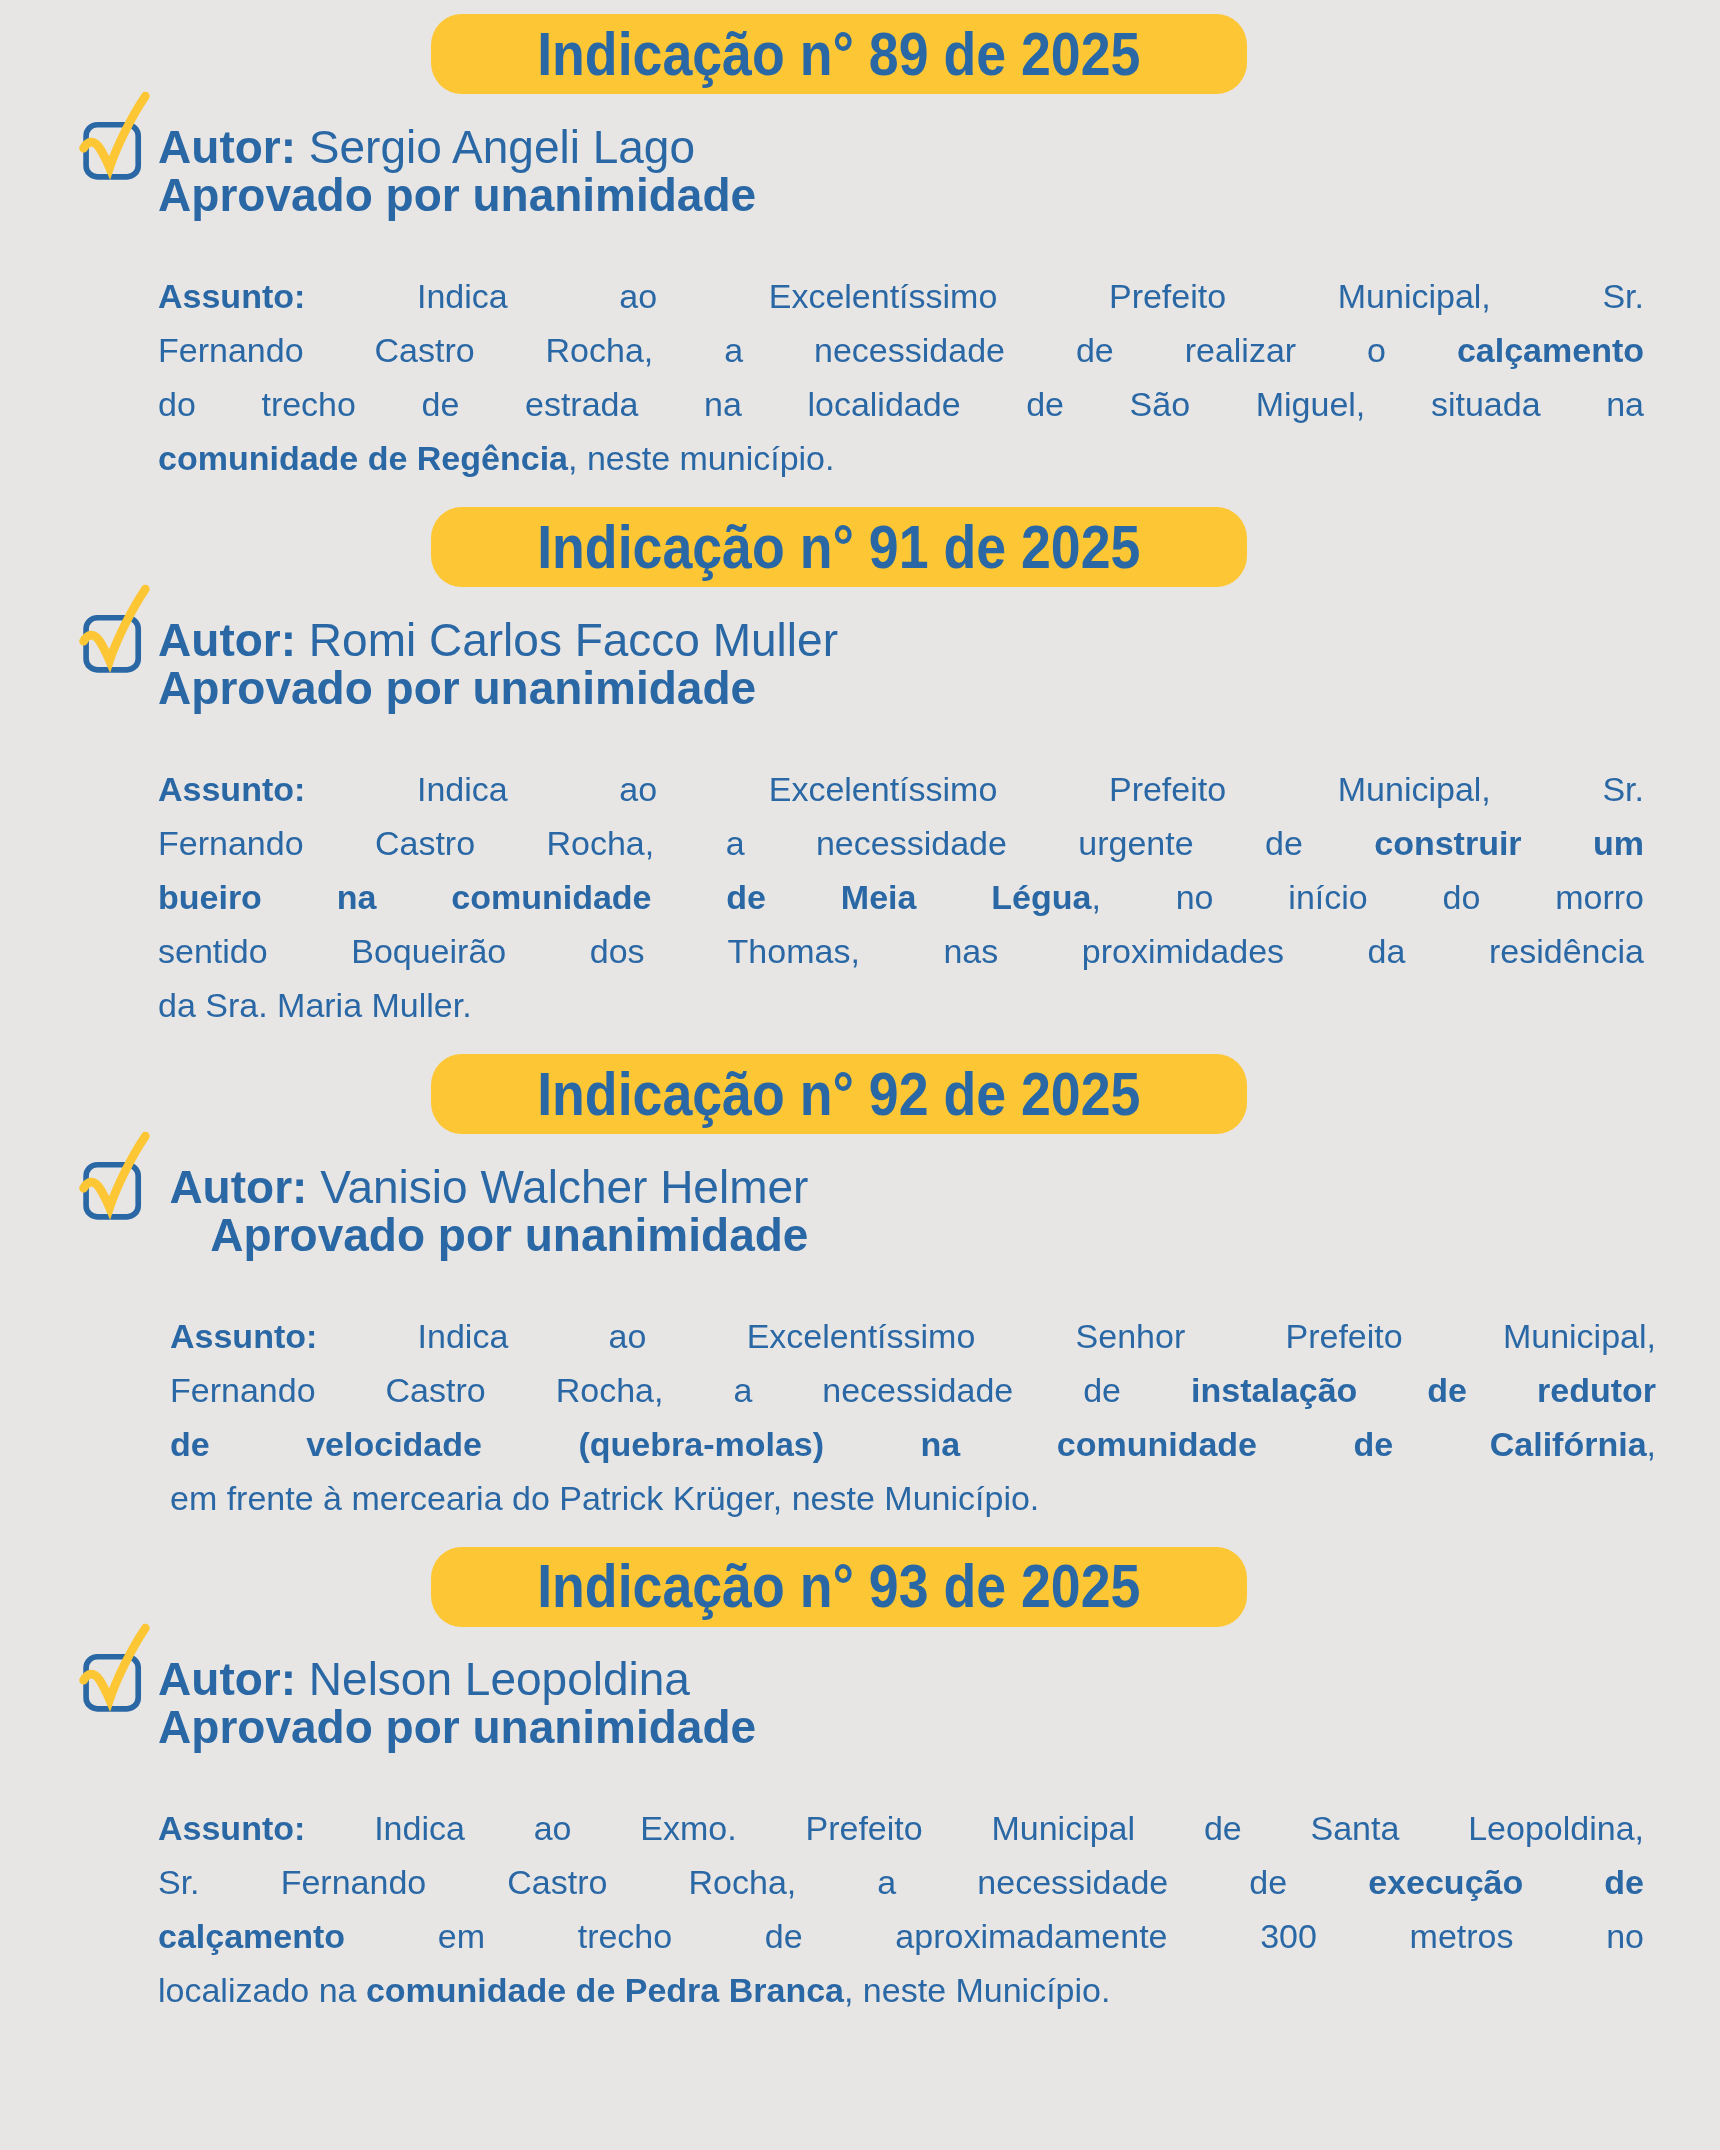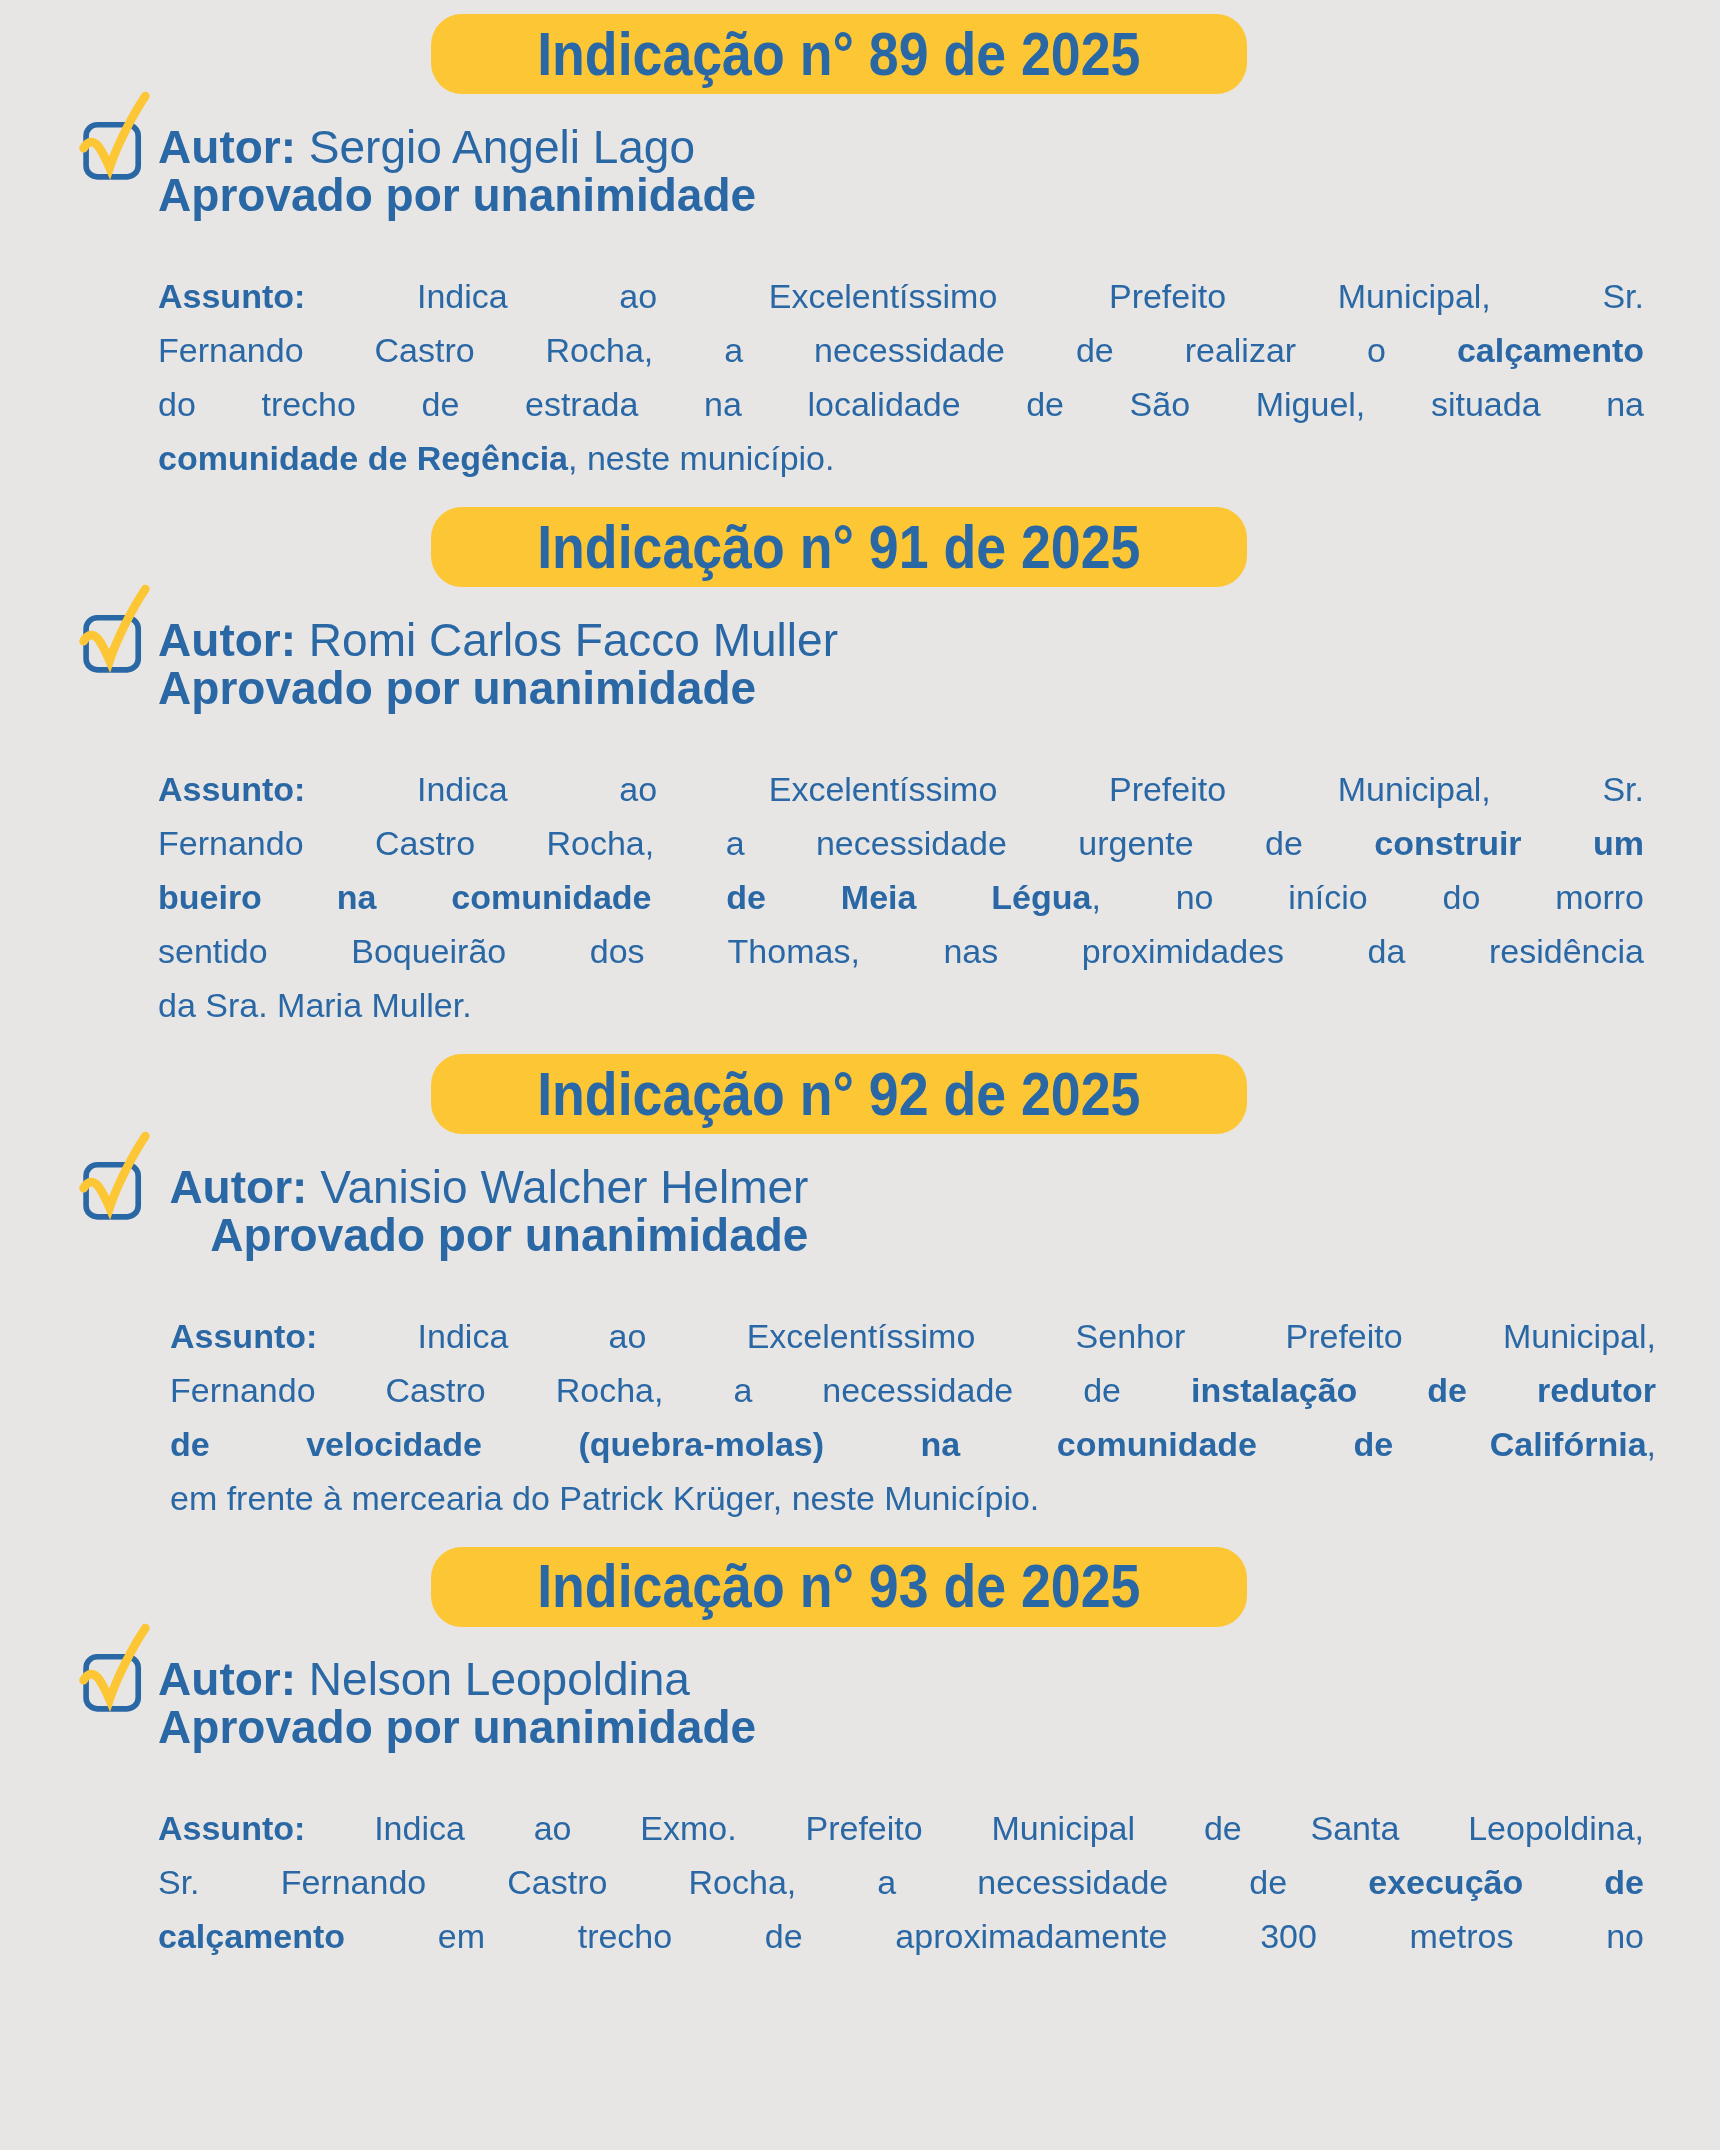--- a/index.html
+++ b/index.html
@@ -144,17 +144,18 @@
       </svg>
       <div class="author-text">
         <div class="author-line"><b class="author-label">Autor:</b><span class="author-name"> Nelson Leopoldina</span></div>
         <div class="approval">Aprovado por unanimidade</div>
       </div>
     </div>
     <div class="assunto">
       <div class="jline"><b class="run">Assunto:</b><span class="run"> Indica ao Exmo. Prefeito Municipal de Santa Leopoldina,</span></div>
       <div class="jline"><span class="run">Sr. Fernando Castro Rocha, a necessidade de </span><b class="run">execução de</b></div>
       <div class="jline"><b class="run">calçamento</b><span class="run"> em trecho de aproximadamente 300 metros no</span></div>
+      <div class="jline last"><span class="run">localizado na </span><b class="run">comunidade de Pedra Branca</b><span class="run">, neste Município.</span></div>
     </div>
   </div>
 
 </div>
 
 
 </body></html>

